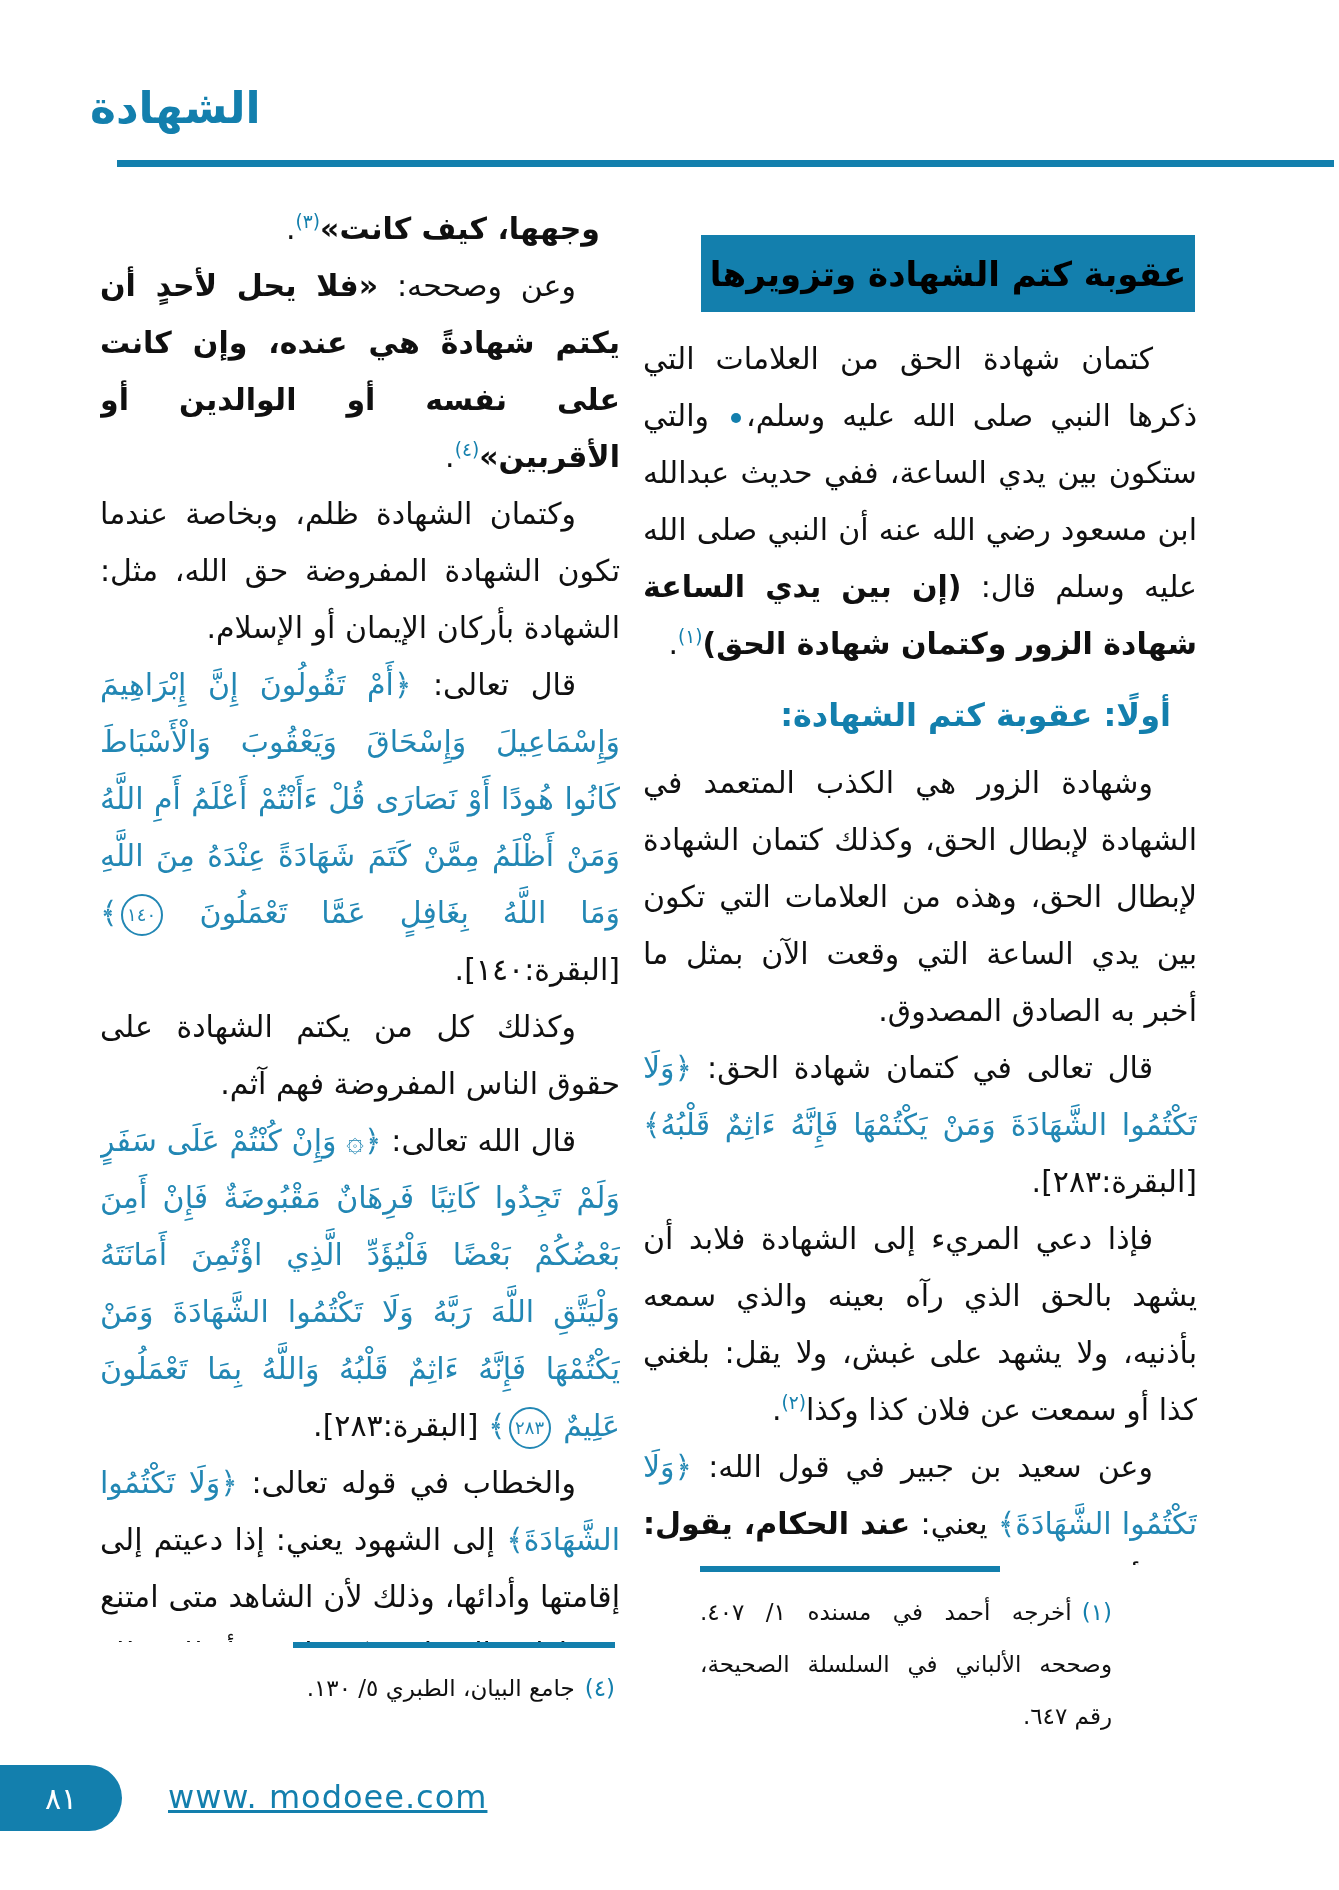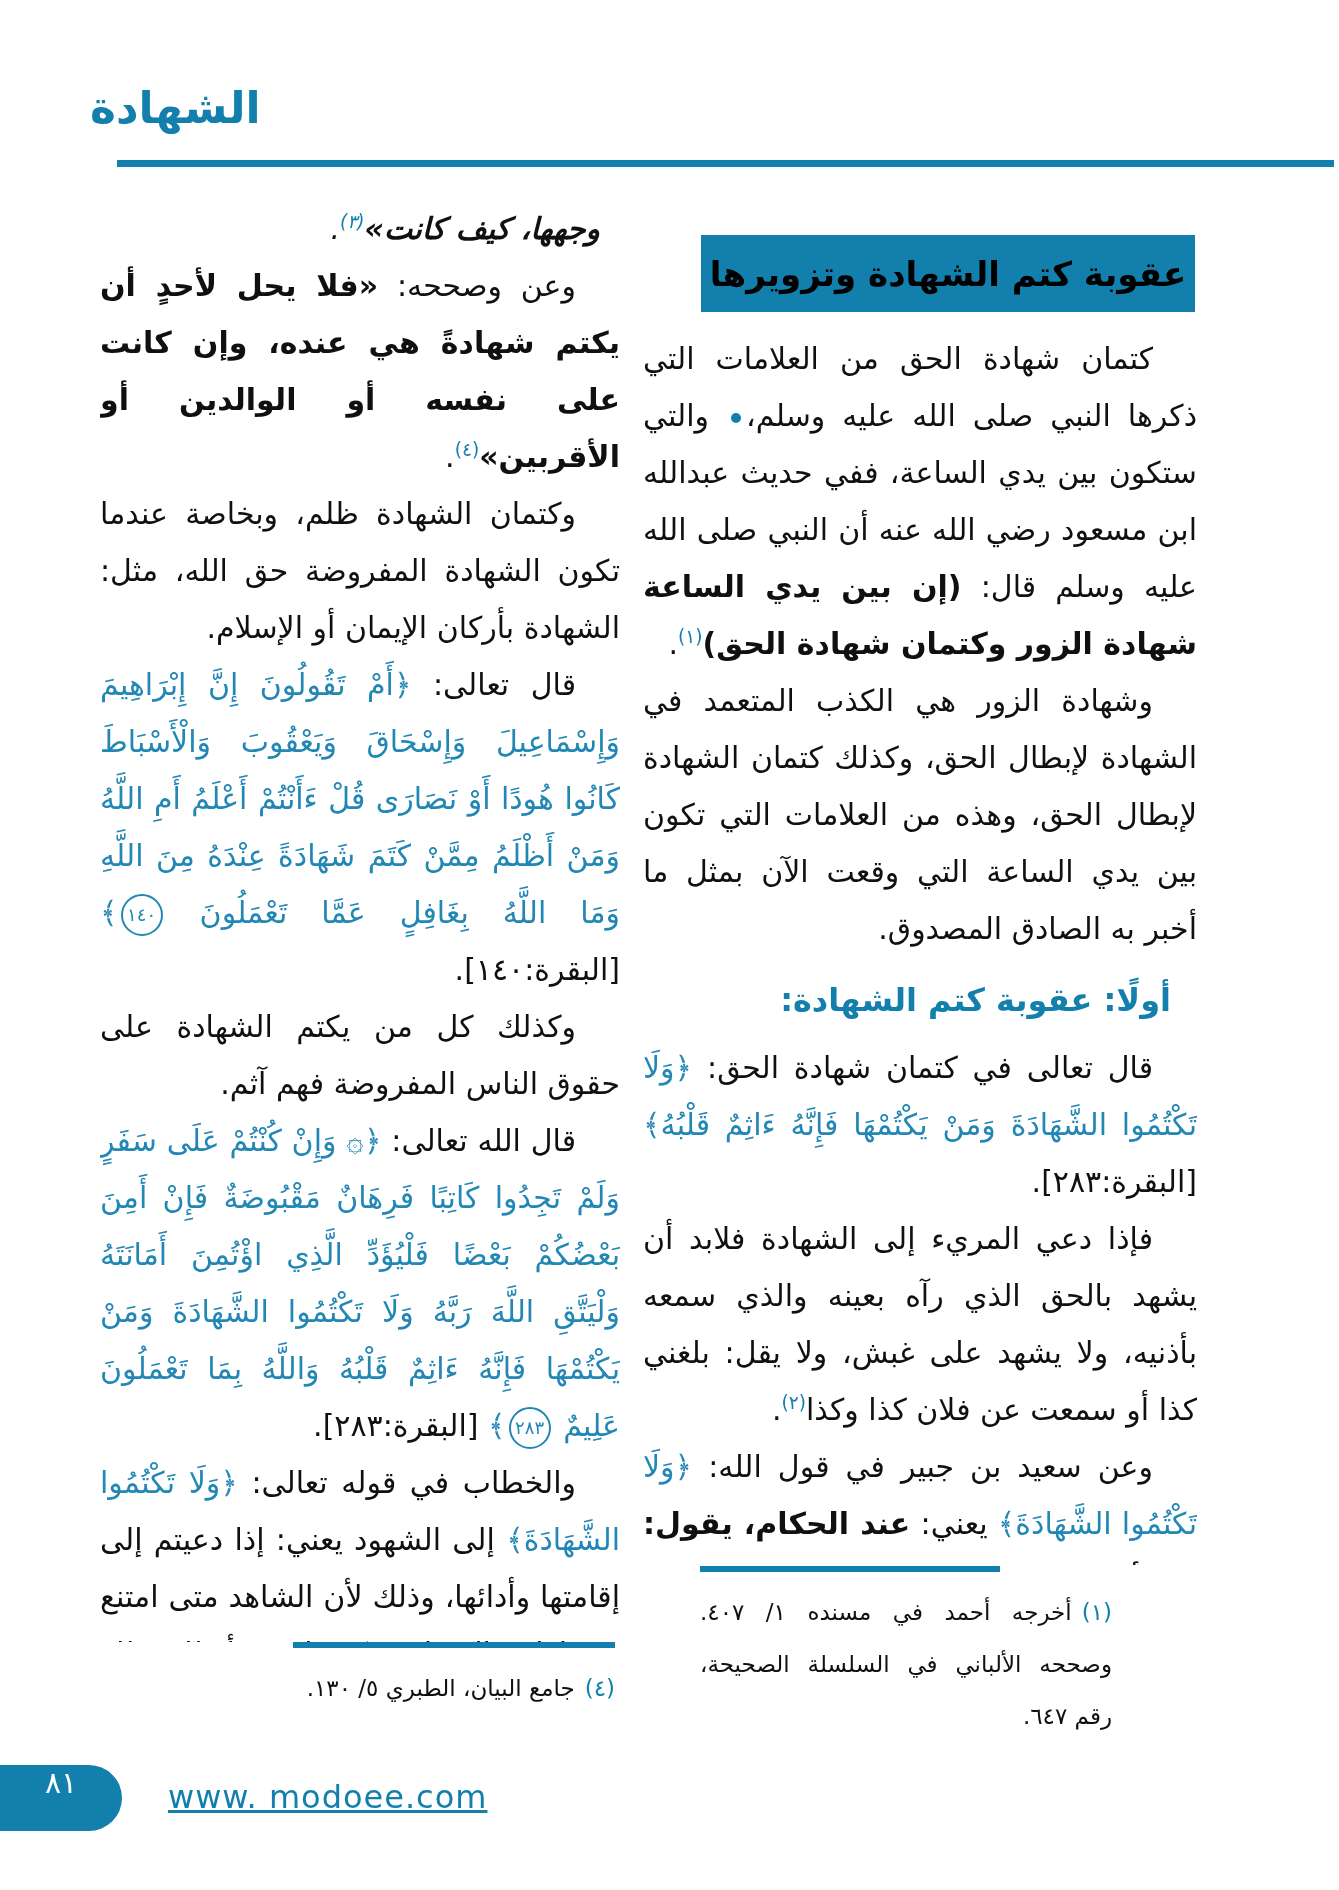--- a/index.html
+++ b/index.html
@@ -38,21 +38,21 @@
     background:var(--accent);color:#000000;
     display:flex;align-items:center;justify-content:center;
     font-weight:bold;font-size:34px;
   }
   .para{
     margin:0;padding:0;
     font-size:30px;line-height:57px;
     text-align:justify;text-indent:44px;
     color:var(--ink);
   }
-  .para.cont{text-indent:20px;font-style:italic;}
+  .para.cont{text-indent:20px;}
   .para.heading{
     color:var(--accent);font-weight:bold;font-size:32px;
     text-indent:26px;margin:12px 0 8px 0;line-height:62px;
   }
   .seg-n{}
   .seg-b{font-weight:bold;}
   .seg-q{color:var(--quran);}
   .seg-ref{
     color:var(--accent);
     font-size:0.62em;
@@ -76,21 +76,21 @@
   .fns-right .fn-sep{width:300px;margin-right:auto;margin-left:0;}
   .fns-left .fn-sep{width:100%;}
   .fn{
     font-size:23px;line-height:52px;text-align:justify;margin:0;
   }
   .fn-num{color:var(--accent);margin-left:10px;}
   
   .page-pill{
     position:absolute;left:0;top:1765px;width:122px;height:66px;
     background:var(--accent);border-radius:0 33px 33px 0;
-    color:#fff;display:flex;align-items:flex-start;justify-content:center;
+    color:#fff;display:flex;align-items:center;justify-content:center;
     font-size:30px;
   }
   .site-url{
     position:absolute;left:168px;top:1778px;
     font-size:32px;color:var(--accent);direction:ltr;
     letter-spacing:1px;
     text-decoration:underline;
   }
 </style>
 </head>
@@ -100,22 +100,22 @@
 
   <div class="header-title">الشهادة</div>
   <div class="header-rule"></div>
 
   <div class="col col-right">
     <div class="section-box">
       <span>عقوبة كتم الشهادة وتزويرها</span>
     </div>
     <div>
         <p class="para"><span class="seg-n">كتمان شهادة الحق من العلامات التي ذكرها النبي صلى الله عليه وسلم،</span><span class="seg-dot"></span><span class="seg-n"> والتي ستكون بين يدي الساعة، ففي حديث عبدالله ابن مسعود رضي الله عنه أن النبي صلى الله عليه وسلم قال: </span><span class="seg-b">(إن بين يدي الساعة شهادة الزور وكتمان شهادة الحق)</span><sup class="seg-ref">(١)</sup><span class="seg-n">.</span></p>
+        <p class="para heading"><span class="seg-n">أولًا: عقوبة كتم الشهادة:</span></p>
         <p class="para"><span class="seg-n">وشهادة الزور هي الكذب المتعمد في الشهادة لإبطال الحق، وكذلك كتمان الشهادة لإبطال الحق، وهذه من العلامات التي تكون بين يدي الساعة التي وقعت الآن بمثل ما أخبر به الصادق المصدوق.</span></p>
-        <p class="para heading"><span class="seg-n">أولًا: عقوبة كتم الشهادة:</span></p>
         <p class="para"><span class="seg-n">قال تعالى في كتمان شهادة الحق: </span><span class="seg-q">﴿وَلَا تَكْتُمُوا الشَّهَادَةَ وَمَنْ يَكْتُمْهَا فَإِنَّهُ ءَاثِمٌ قَلْبُهُ﴾</span><span class="seg-n"> [البقرة:٢٨٣].</span></p>
         <p class="para"><span class="seg-n">فإذا دعي المريء إلى الشهادة فلابد أن يشهد بالحق الذي رآه بعينه والذي سمعه بأذنيه، ولا يشهد على غبش، ولا يقل: بلغني كذا أو سمعت عن فلان كذا وكذا</span><sup class="seg-ref">(٢)</sup><span class="seg-n">.</span></p>
         <p class="para"><span class="seg-n">وعن سعيد بن جبير في قول الله: </span><span class="seg-q">﴿وَلَا تَكْتُمُوا الشَّهَادَةَ﴾</span><span class="seg-n"> يعني: </span><span class="seg-b">عند الحكام، يقول: من أشهد على حقٍ، فليقمها على</span></p>
       </div>
   </div>
 
   <div class="col col-left">
     <div>
         <p class="para cont"><span class="seg-b">وجهها، كيف كانت»</span><sup class="seg-ref">(٣)</sup><span class="seg-n">.</span></p>
         <p class="para"><span class="seg-n">وعن وصححه: </span><span class="seg-b">«فلا يحل لأحدٍ أن يكتم شهادةً هي عنده، وإن كانت على نفسه أو الوالدين أو الأقربين»</span><sup class="seg-ref">(٤)</sup><span class="seg-n">.</span></p>

